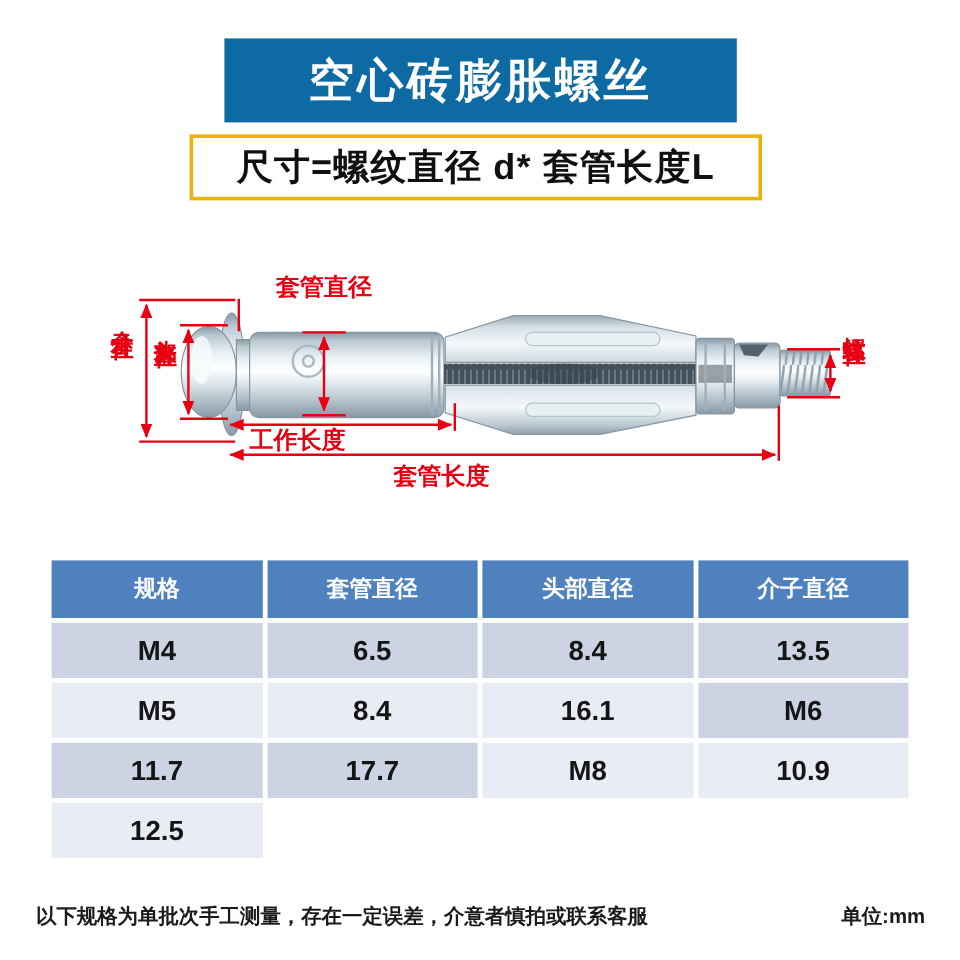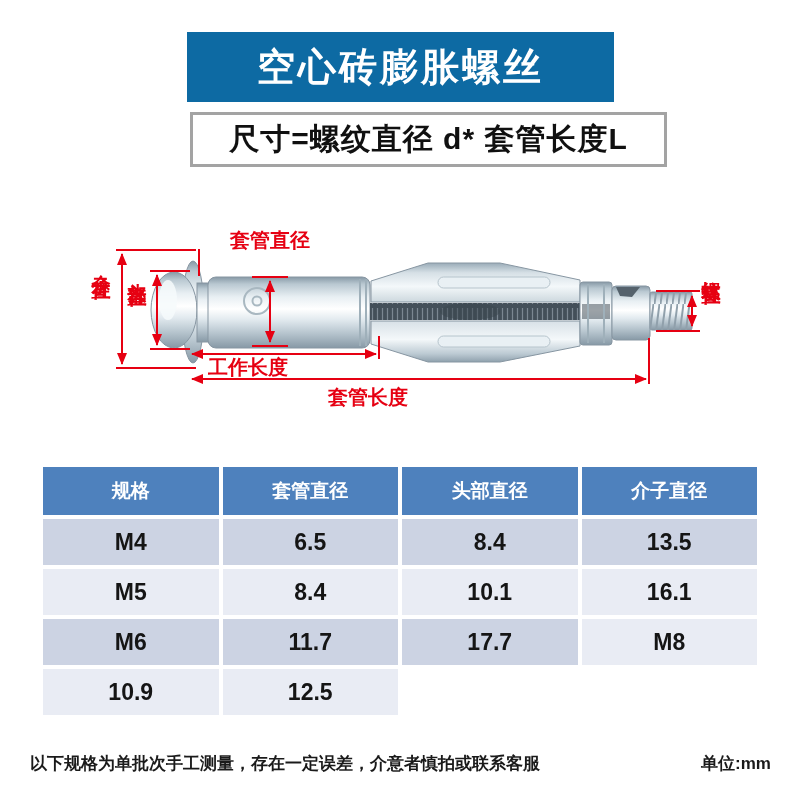--- a/index.html
+++ b/index.html
@@ -8,22 +8,22 @@
   }
   html,body{margin:0;padding:0;background:#fff;}
   .page{position:relative;width:800px;height:800px;background:#ffffff;
         font-family:"Liberation Sans",sans-serif;overflow:hidden;}
 
   .banner{position:absolute;left:187px;top:32px;width:427px;height:70px;
           background:var(--banner_bg);display:flex;align-items:center;justify-content:center;}
   .banner-text{color:#ffffff;font-size:38px;font-weight:bold;letter-spacing:3px;}
 
   .formula-box{position:absolute;left:158px;top:112px;width:477px;height:55px;
-               box-sizing:border-box;border:3px solid #a3a3a3;background:#fff;
-               display:flex;align-items:center;justify-content:center;margin-left:32px;}
+               box-sizing:border-box;border:3px solid #eab308;background:#fff;
+               display:flex;align-items:center;justify-content:center;}
   .formula-text{font-size:30px;font-weight:bold;color:#101010;letter-spacing:1px;white-space:nowrap;}
 
   .diagram-svg{position:absolute;left:0;top:0;width:800px;height:800px;}
 
   .dim-label{position:absolute;color:var(--red);font-weight:bold;line-height:1.1;}
   .dl-h{text-align:center;font-size:20px;}
   .dl-v{writing-mode:vertical-rl;text-orientation:upright;font-size:19px;letter-spacing:2px;}
 
   .spec-table{position:absolute;left:43px;top:467px;width:714px;
               display:grid;grid-template-columns:repeat(4,1fr);gap:4px;}
@@ -160,21 +160,20 @@
     <div class="th">头部直径</div>
     <div class="th">介子直径</div>
 
     <div class="td row-dark">M4</div>
     <div class="td row-dark">6.5</div>
     <div class="td row-dark">8.4</div>
     <div class="td row-dark">13.5</div>
 
     <div class="td row-light">M5</div>
     <div class="td row-light">8.4</div>
-    <div class="td row-light">10.1</div>
     <div class="td row-light">16.1</div>
 
     <div class="td row-dark">M6</div>
     <div class="td row-dark">11.7</div>
     <div class="td row-dark">17.7</div>
 
     <div class="td row-light">M8</div>
     <div class="td row-light">10.9</div>
     <div class="td row-light">12.5</div>
   </div>

